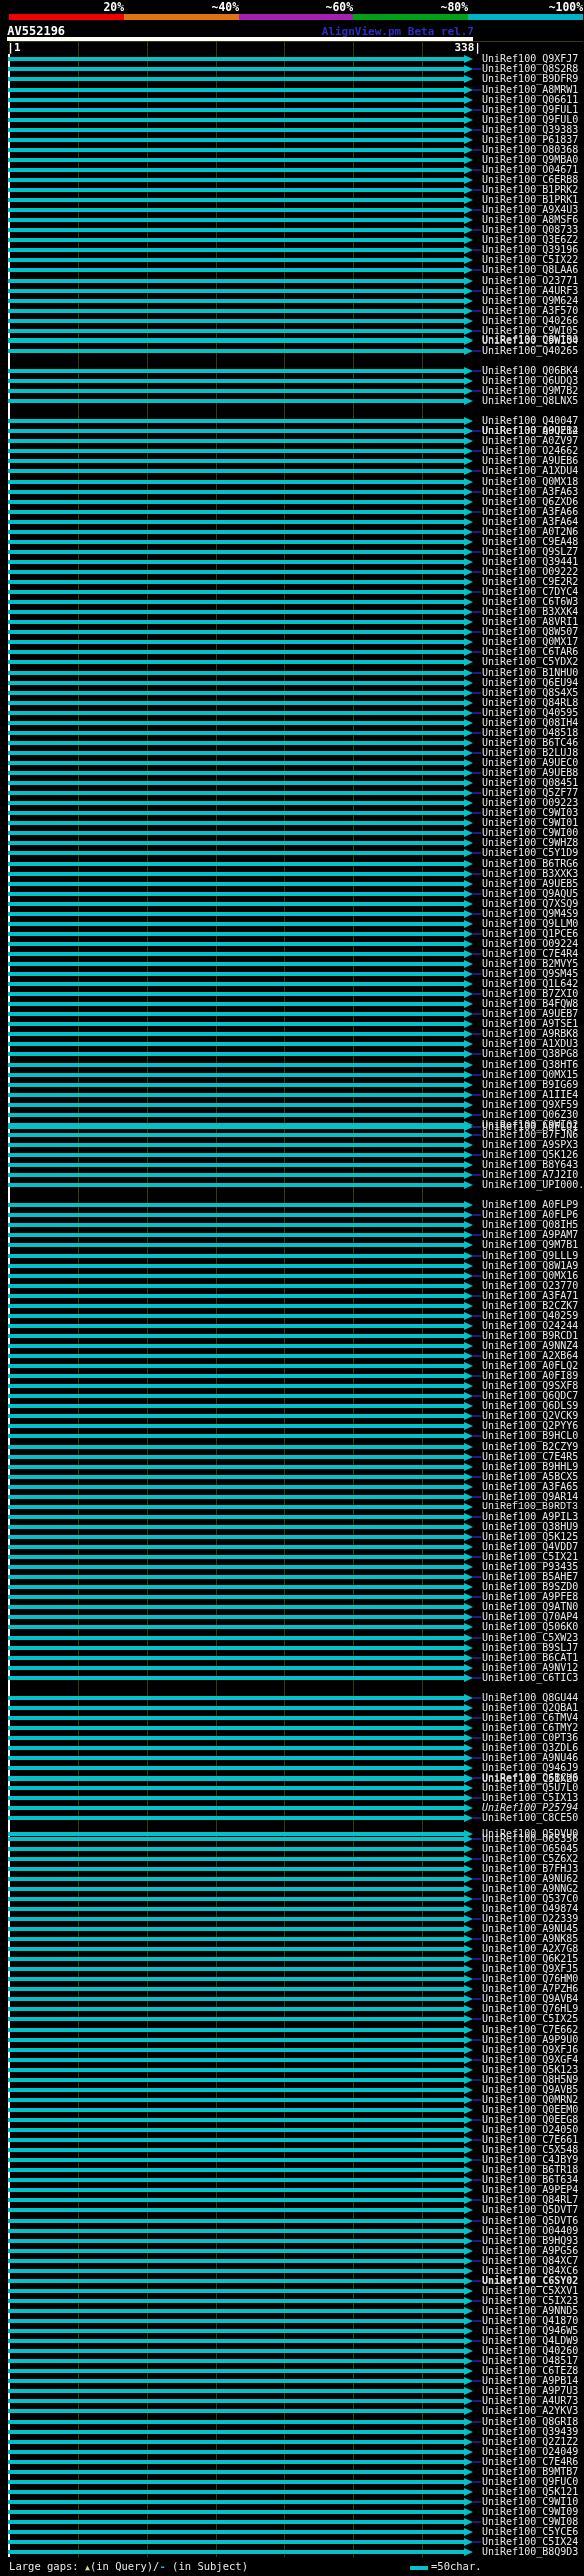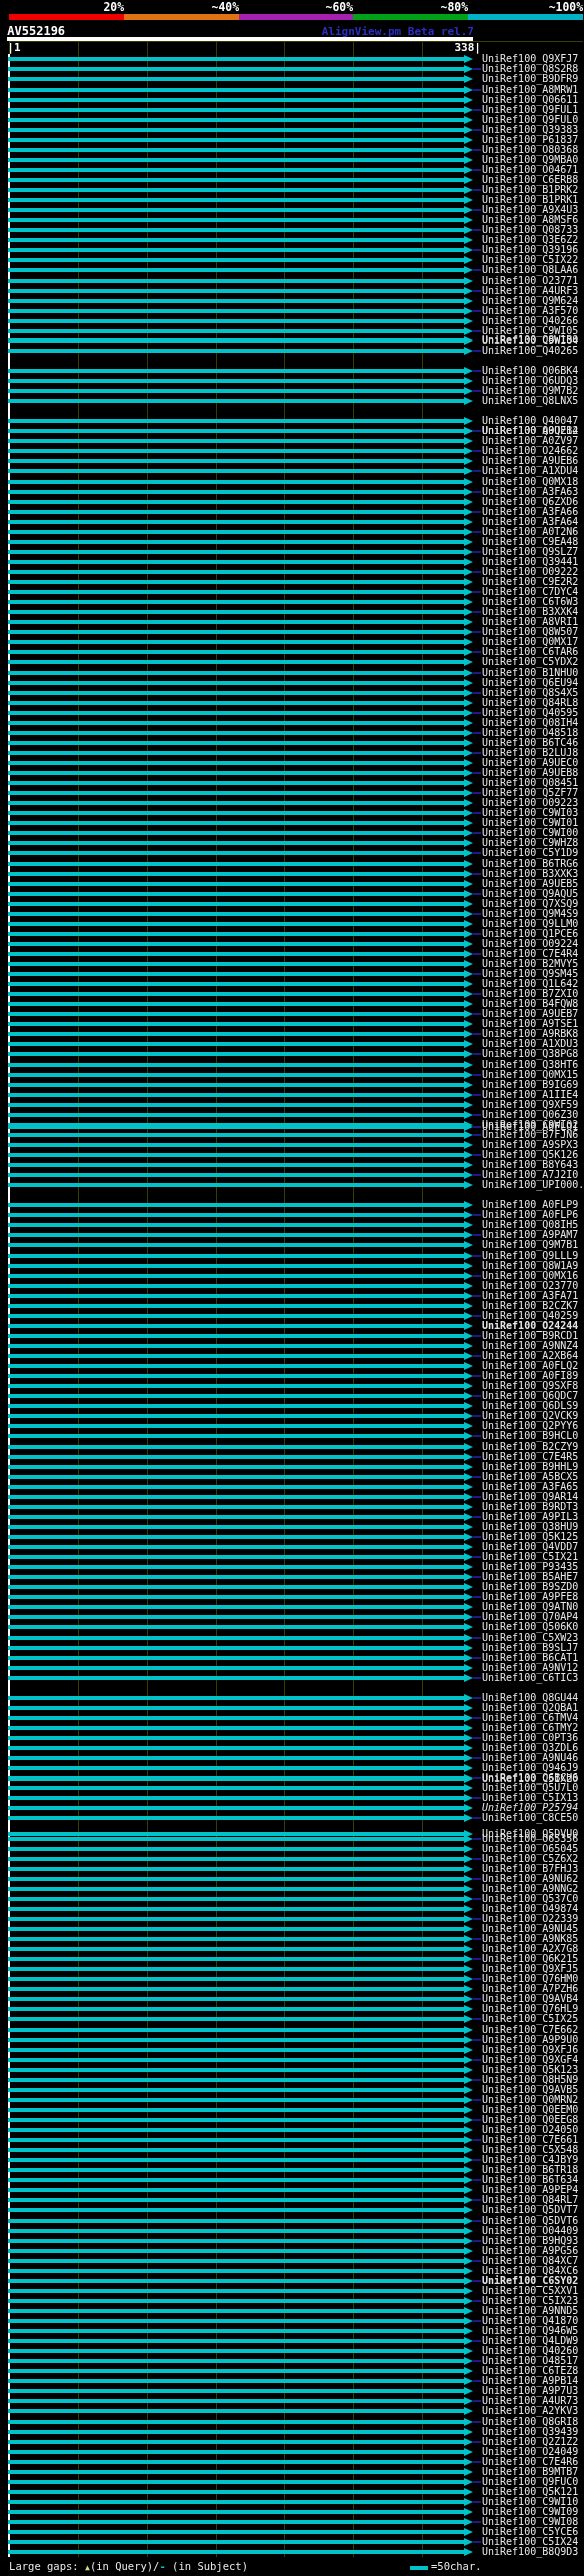--- a/index.html
+++ b/index.html
@@ -761,21 +761,21 @@
       <div class="hit" style="background: rgb(0, 194, 200);"></div>
       <div class="arr" style="border-left: 9.1px solid rgb(0, 194, 200);"></div>
       <div class="lab">UniRef100_B2CZK7</div>
     </div>
     <div class="row" style="top: 1311px;">
       <div class="hit" style="background: rgb(0, 194, 200);"></div>
       <div class="arr" style="border-left: 9.1px solid rgb(0, 194, 200);"></div>
       <div class="ovh" style="background: rgb(26, 26, 142);"></div>
       <div class="lab">UniRef100_Q40259</div>
     </div>
-    <div class="row" style="top: 1321px; font-weight: bold;">
+    <div class="row" style="top: 1321px;">
       <div class="hit" style="background: rgb(0, 194, 200);"></div>
       <div class="arr" style="border-left: 9.1px solid rgb(0, 194, 200);"></div>
       <div class="lab">UniRef100_O24244</div>
     </div>
     <div class="row" style="top: 1331px;">
       <div class="hit" style="background: rgb(0, 194, 200);"></div>
       <div class="arr" style="border-left: 9.1px solid rgb(0, 194, 200);"></div>
       <div class="ovh" style="background: rgb(26, 26, 142);"></div>
       <div class="lab">UniRef100_B9RCD1</div>
     </div>
@@ -860,21 +860,21 @@
       <div class="hit" style="background: rgb(0, 194, 200);"></div>
       <div class="arr" style="border-left: 9.1px solid rgb(0, 194, 200);"></div>
       <div class="lab">UniRef100_A3FA65</div>
     </div>
     <div class="row" style="top: 1492px;">
       <div class="hit" style="background: rgb(0, 194, 200);"></div>
       <div class="arr" style="border-left: 9.1px solid rgb(0, 194, 200);"></div>
       <div class="ovh" style="background: rgb(26, 26, 142);"></div>
       <div class="lab">UniRef100_Q9AR14</div>
     </div>
-    <div class="row" style="top: 1502px;">
+    <div class="row" style="top: 1502px; font-family: Liberation Mono, monospace;">
       <div class="hit" style="background: rgb(0, 194, 200);"></div>
       <div class="arr" style="border-left: 9.1px solid rgb(0, 194, 200);"></div>
       <div class="lab">UniRef100_B9RDT3</div>
     </div>
     <div class="row" style="top: 1512px;">
       <div class="hit" style="background: rgb(0, 194, 200);"></div>
       <div class="arr" style="border-left: 9.1px solid rgb(0, 194, 200);"></div>
       <div class="ovh" style="background: rgb(26, 26, 142);"></div>
       <div class="lab">UniRef100_A9PIL3</div>
     </div>

